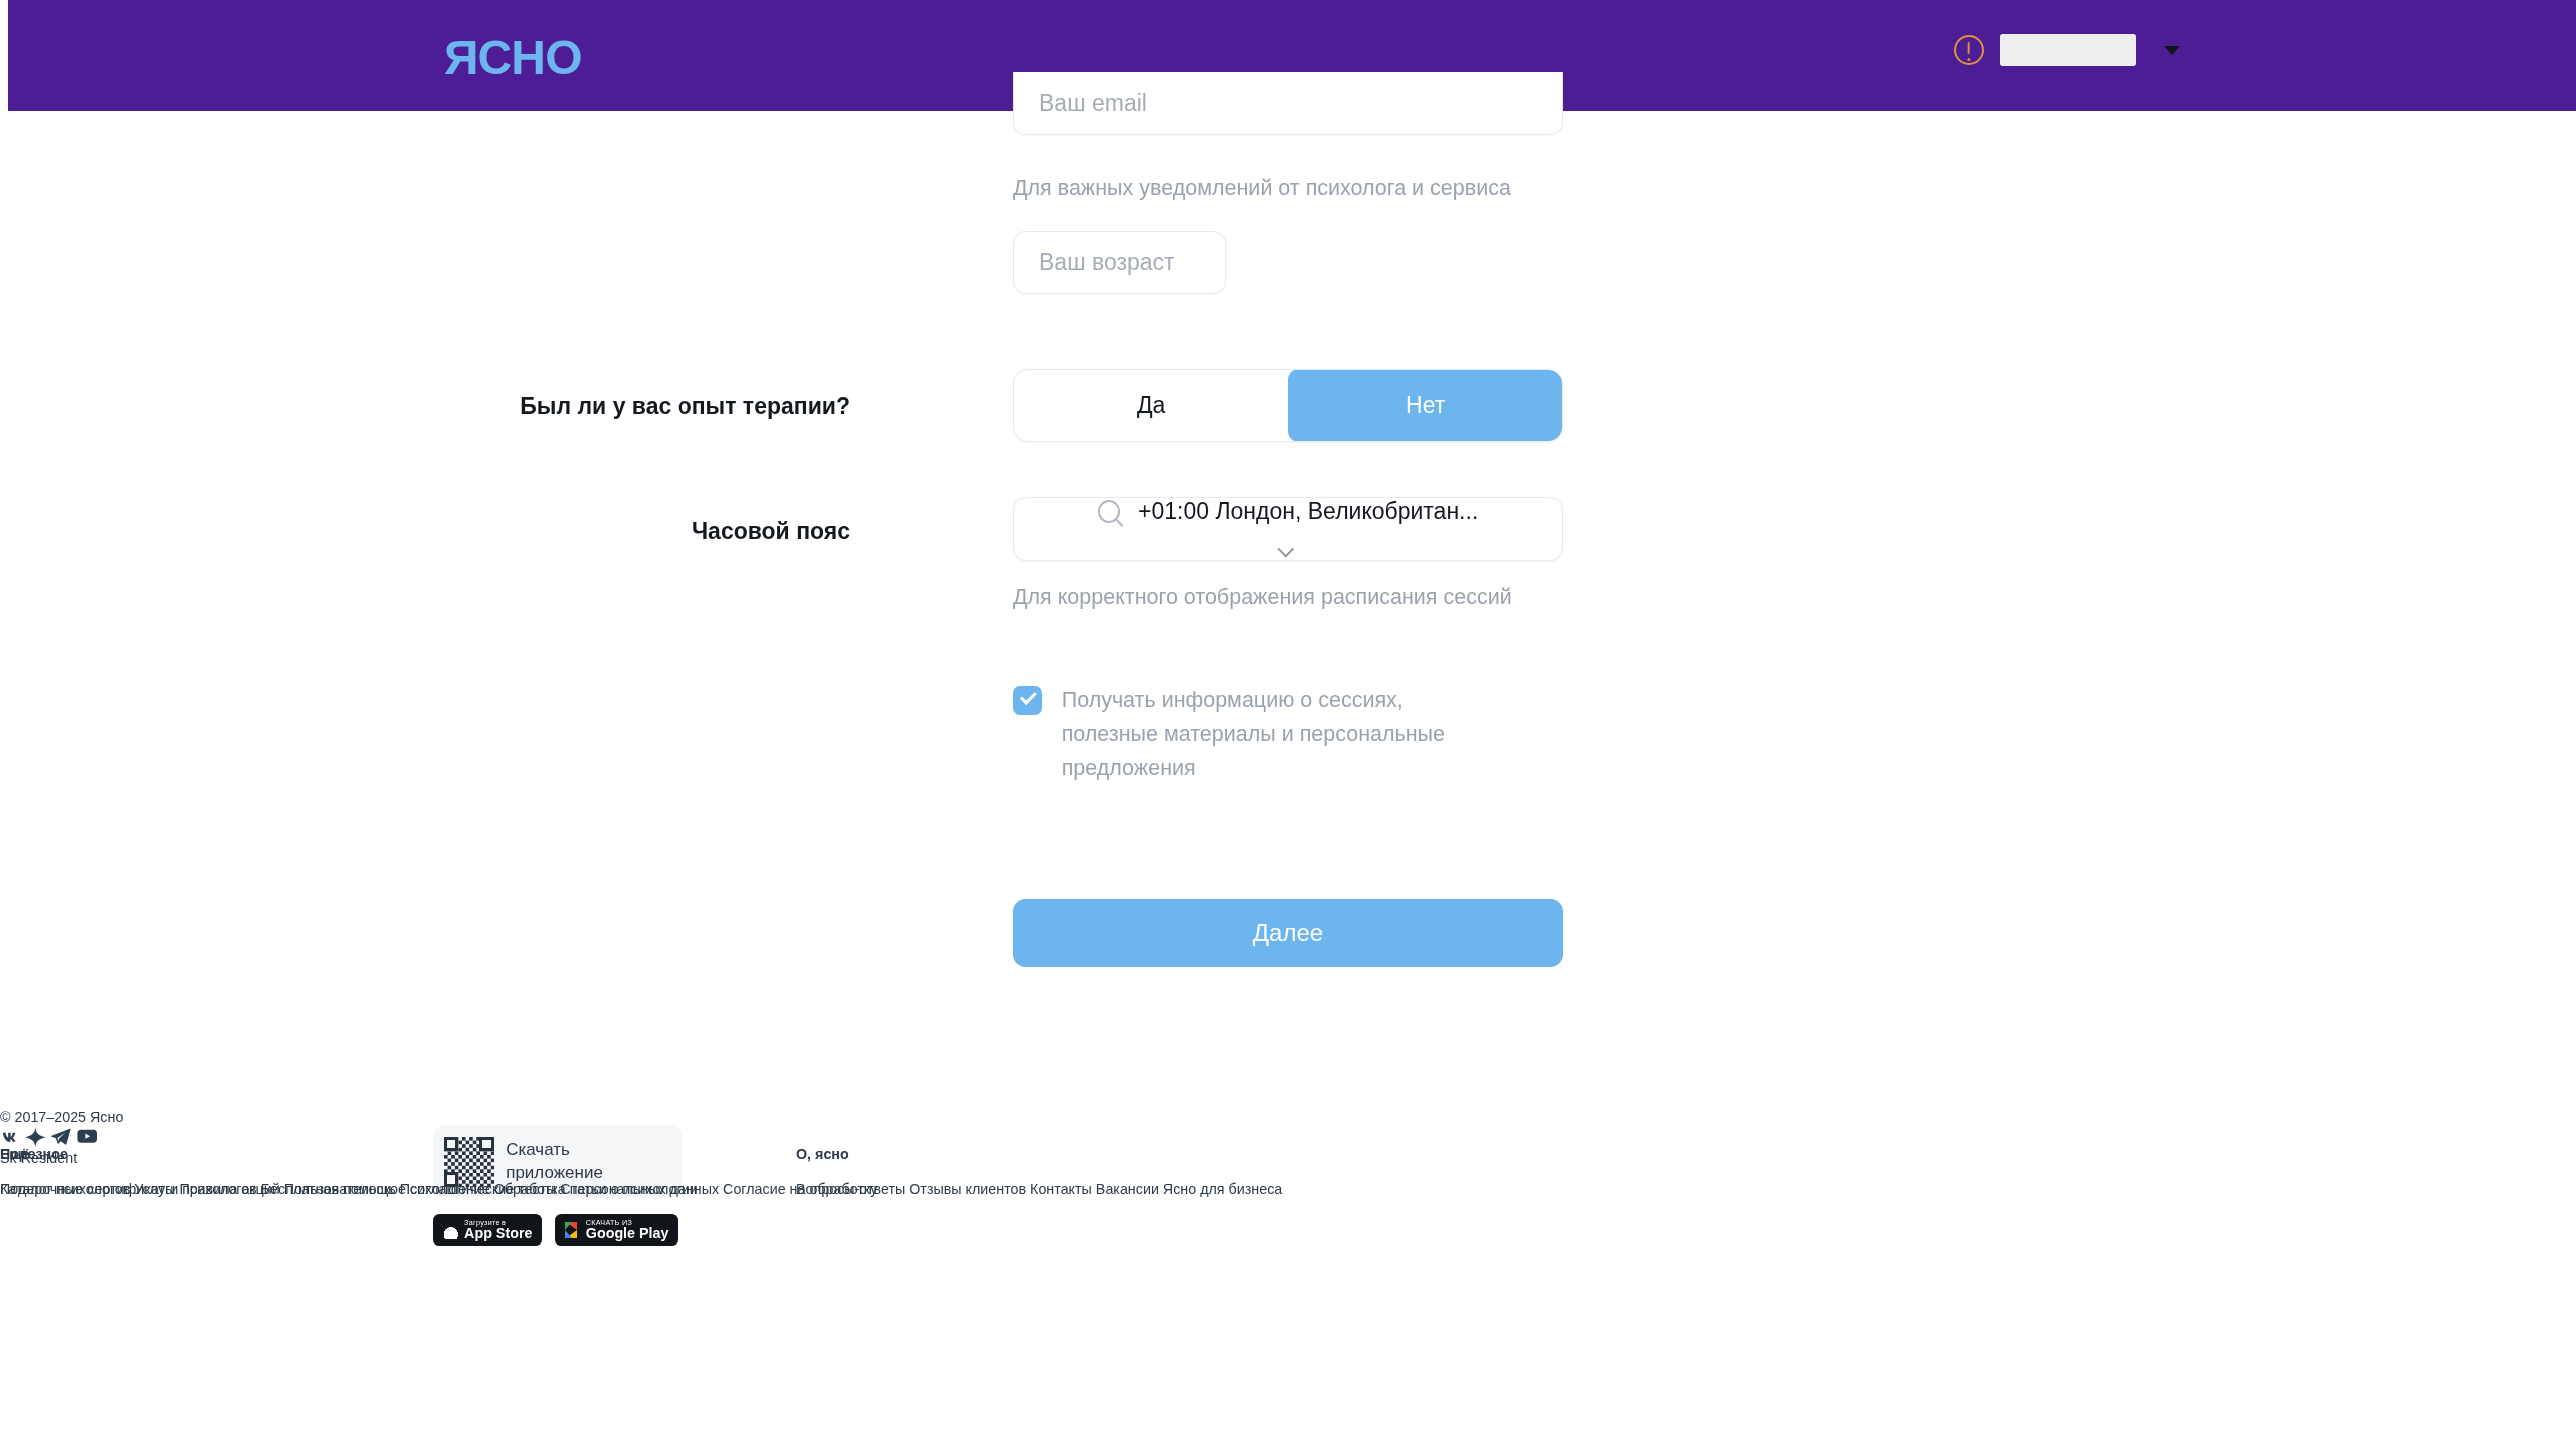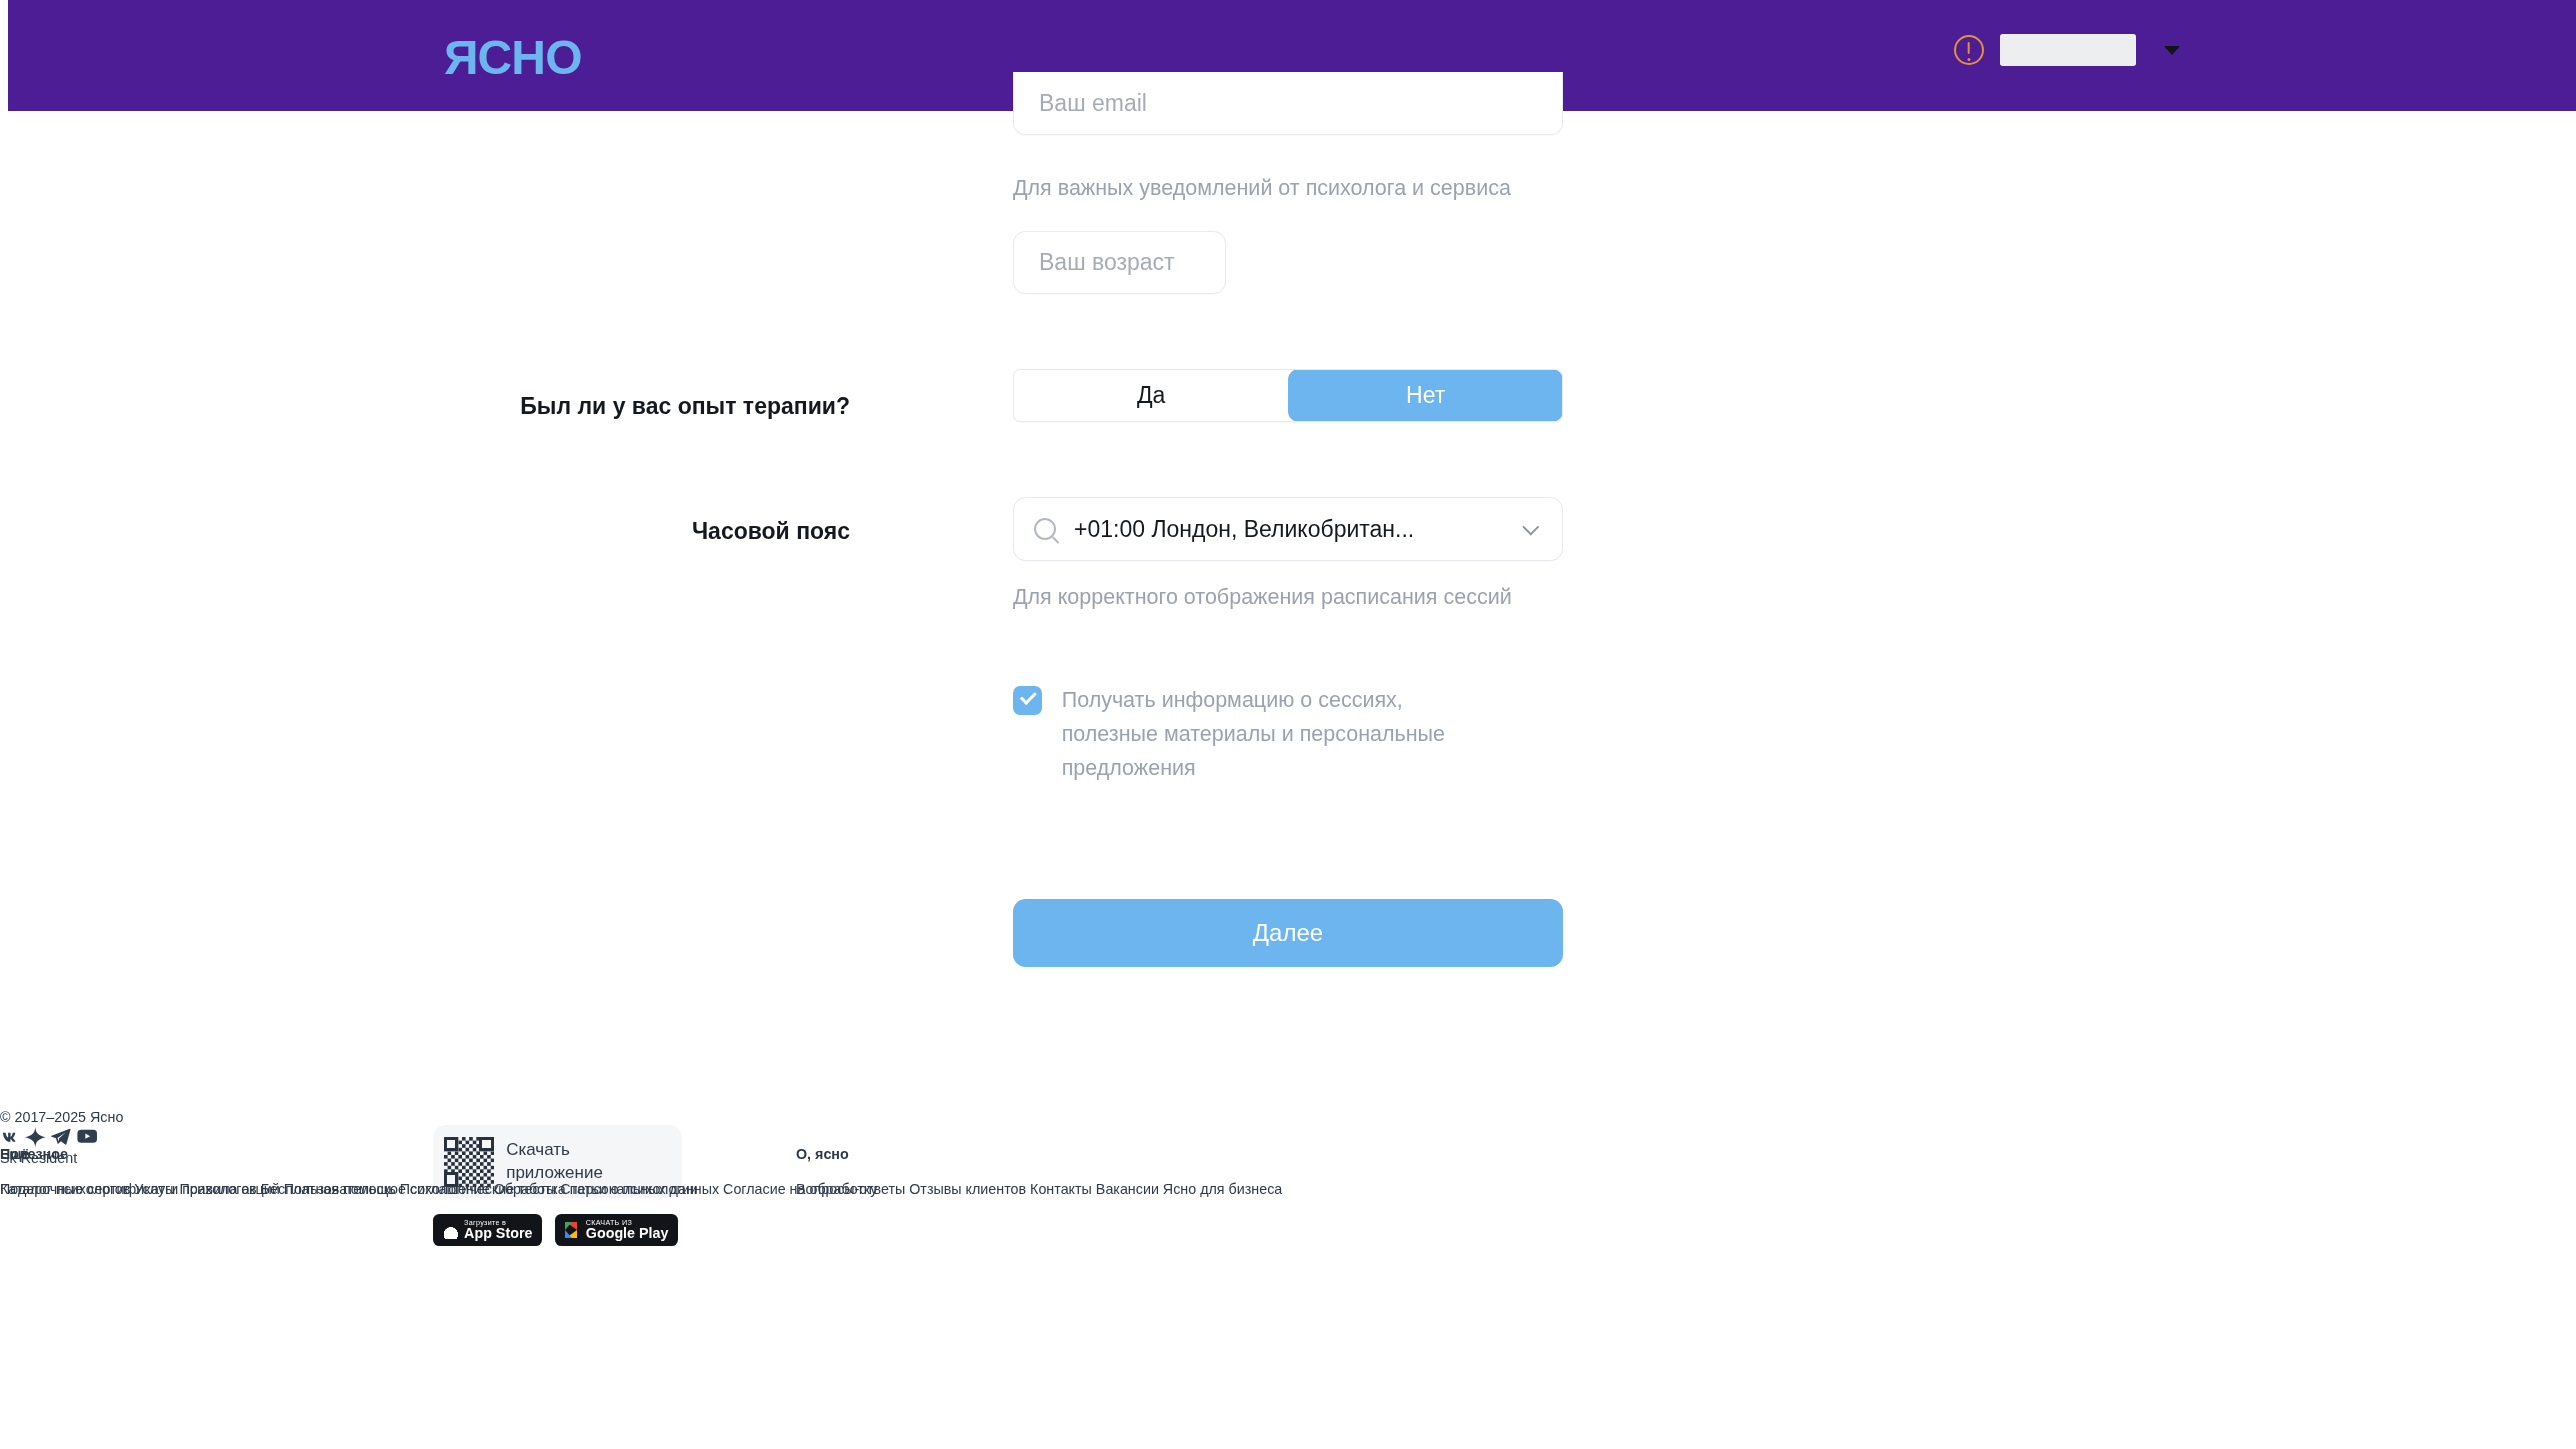--- a/index.html
+++ b/index.html
@@ -126,23 +126,23 @@
   .inp-age {
     left: 1013px; top: 231px;
     width: 213px; height: 63px;
   }
 
   
   .lbl-therapy { left: 224px; top: 392px; }
   .toggle {
     position: absolute;
     left: 1013px; top: 369px;
-    width: 550px; height: 53px;
+    width: 550px; height: 73px;
     border: 1.4px solid #e8eaee;
-    border-radius: 7px;
+    border-radius: 15px;
     background: #fff;
     display: flex;
     overflow: hidden;
     box-shadow: 0 0.9px 1.8px rgba(20,30,50,.03);
   }
   .toggle > div {
     flex: 1 1 50%;
     display: flex;
     align-items: center;
     justify-content: center;
@@ -158,20 +158,21 @@
   }
 
   
   .lbl-tz { left: 224px; top: 517px; }
   .inp-tz {
     left: 1013px; top: 497px;
     width: 550px; height: 64px;
     color: #14181f;
     padding: 0 19.7px;
     justify-content: space-between;
+    flex-direction: column;
   }
   .tz-left { display: flex; align-items: center; gap: 18px; }
   .mag {
     width: 22.4px; height: 22.4px;
     border: 2.1px solid #b3b9c3;
     border-radius: 50%;
     position: relative;
     flex: 0 0 auto;
   }
   .mag::after {

